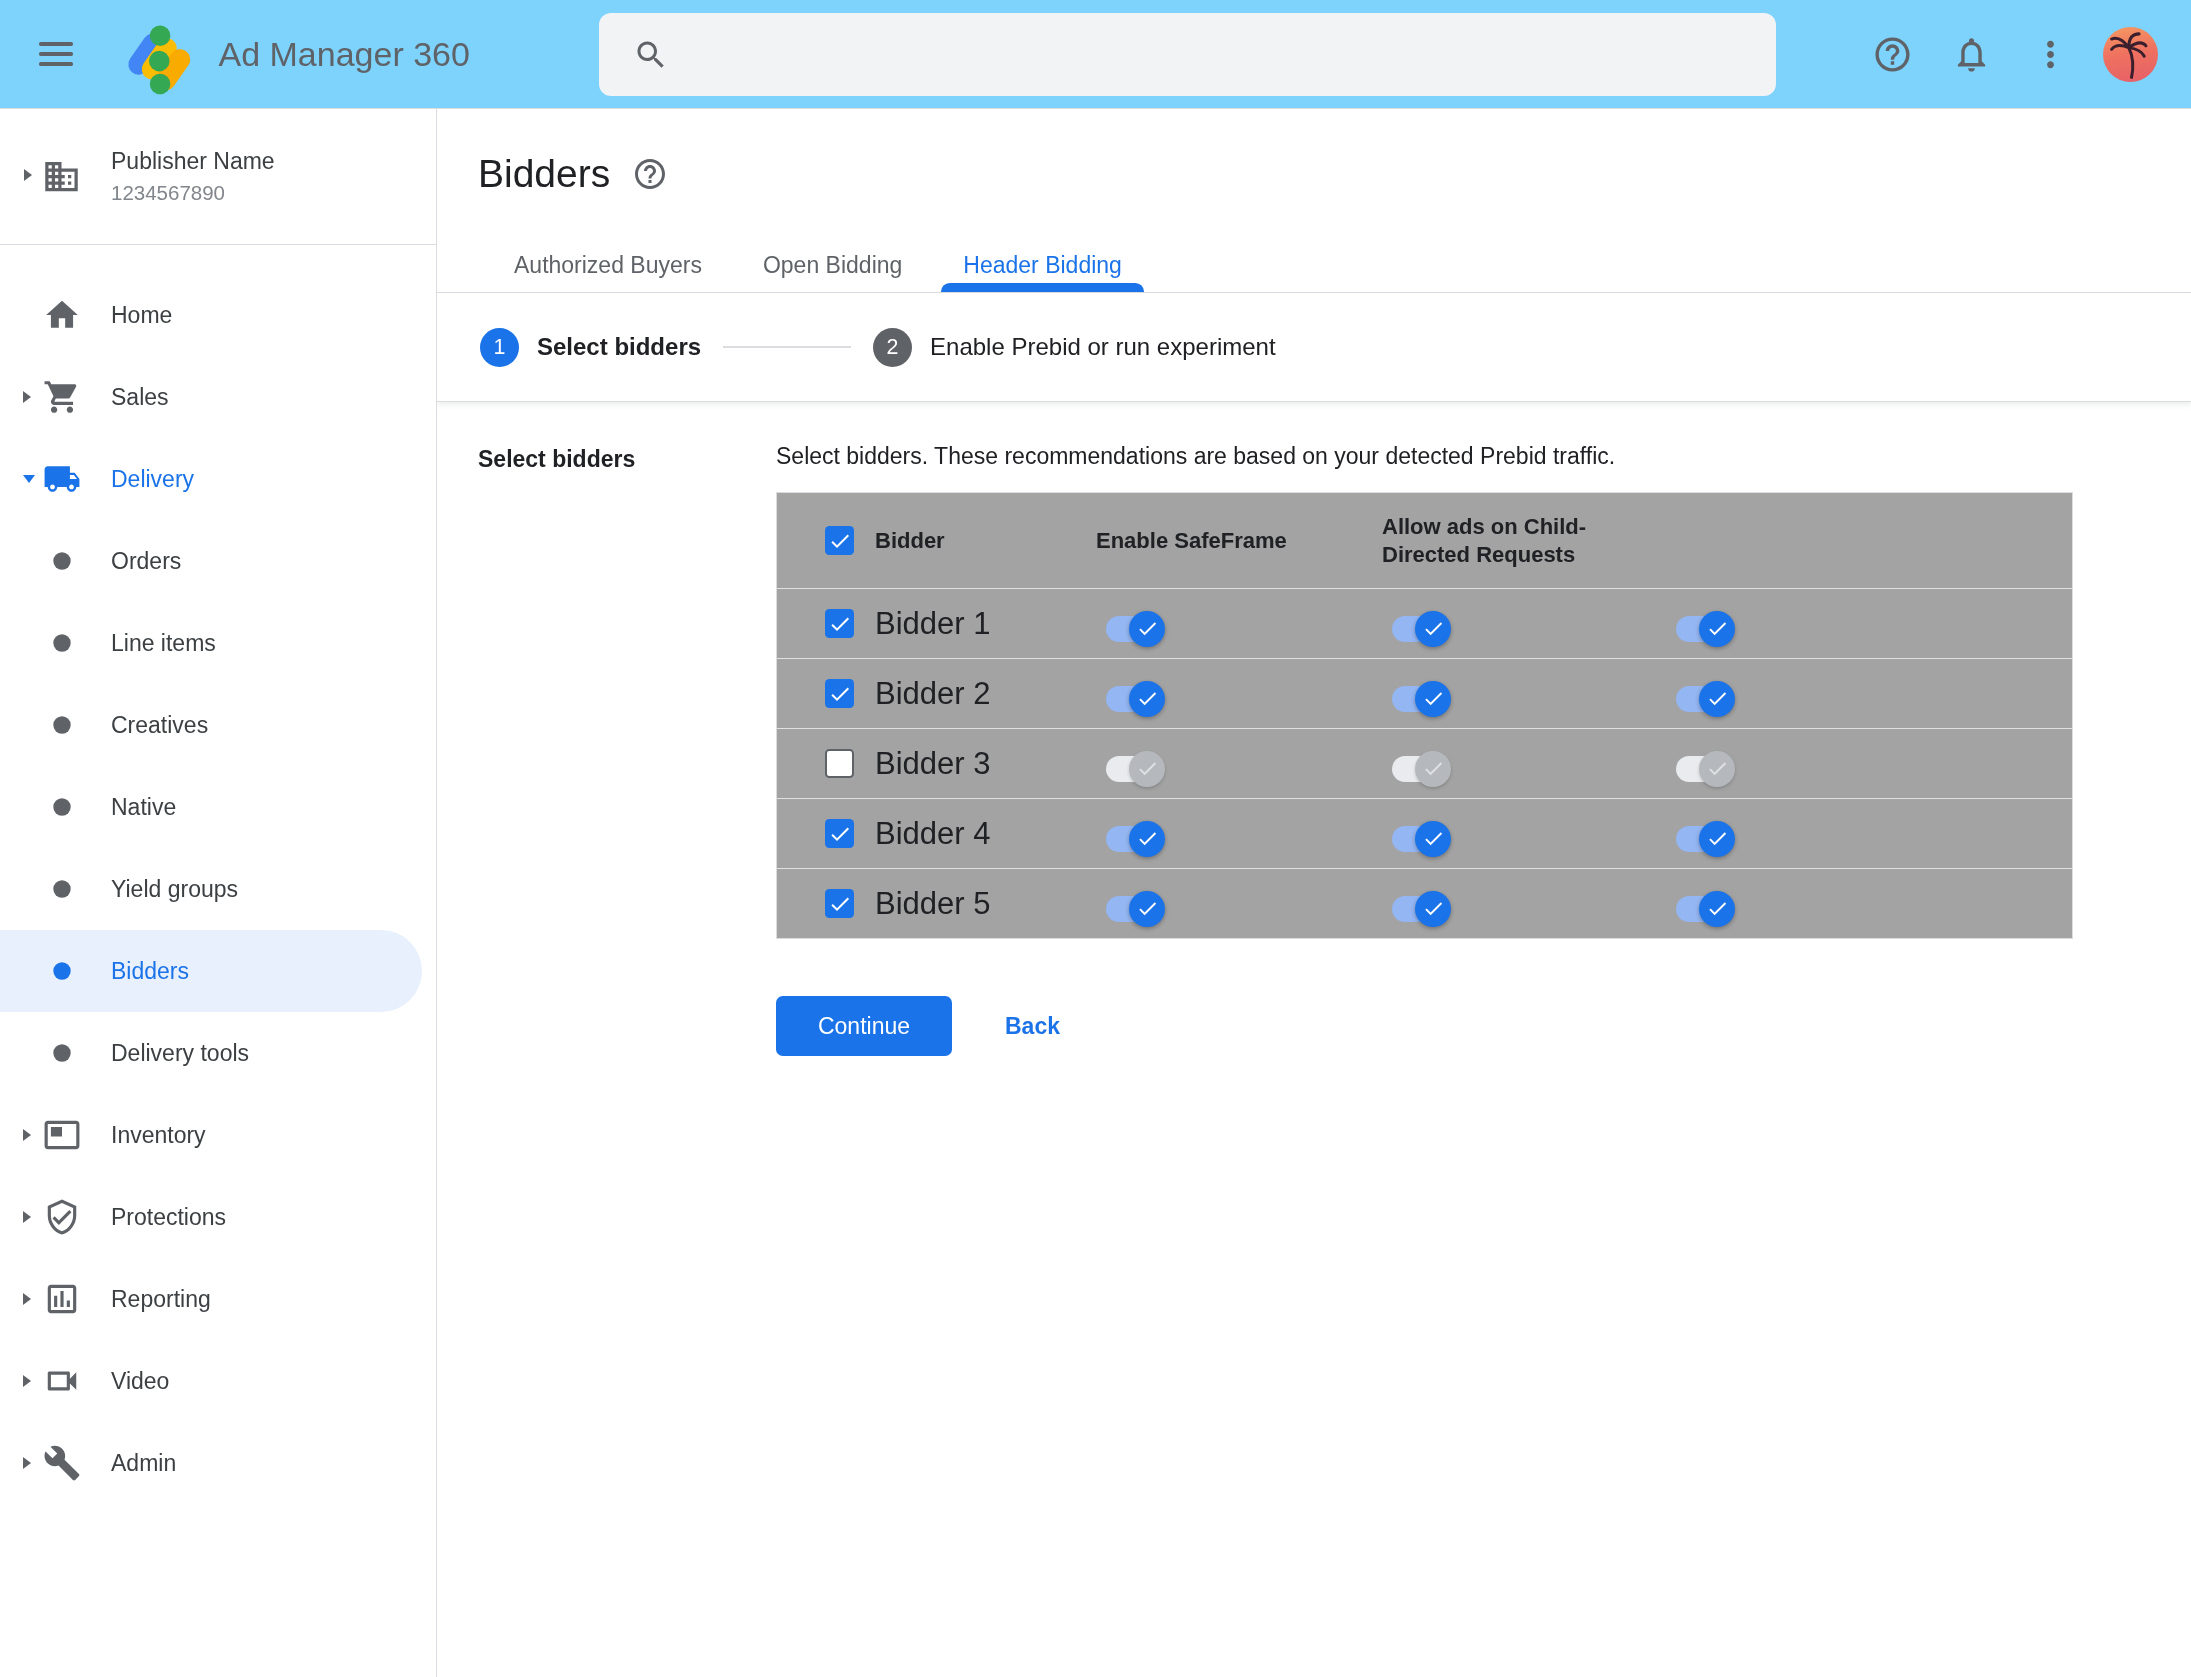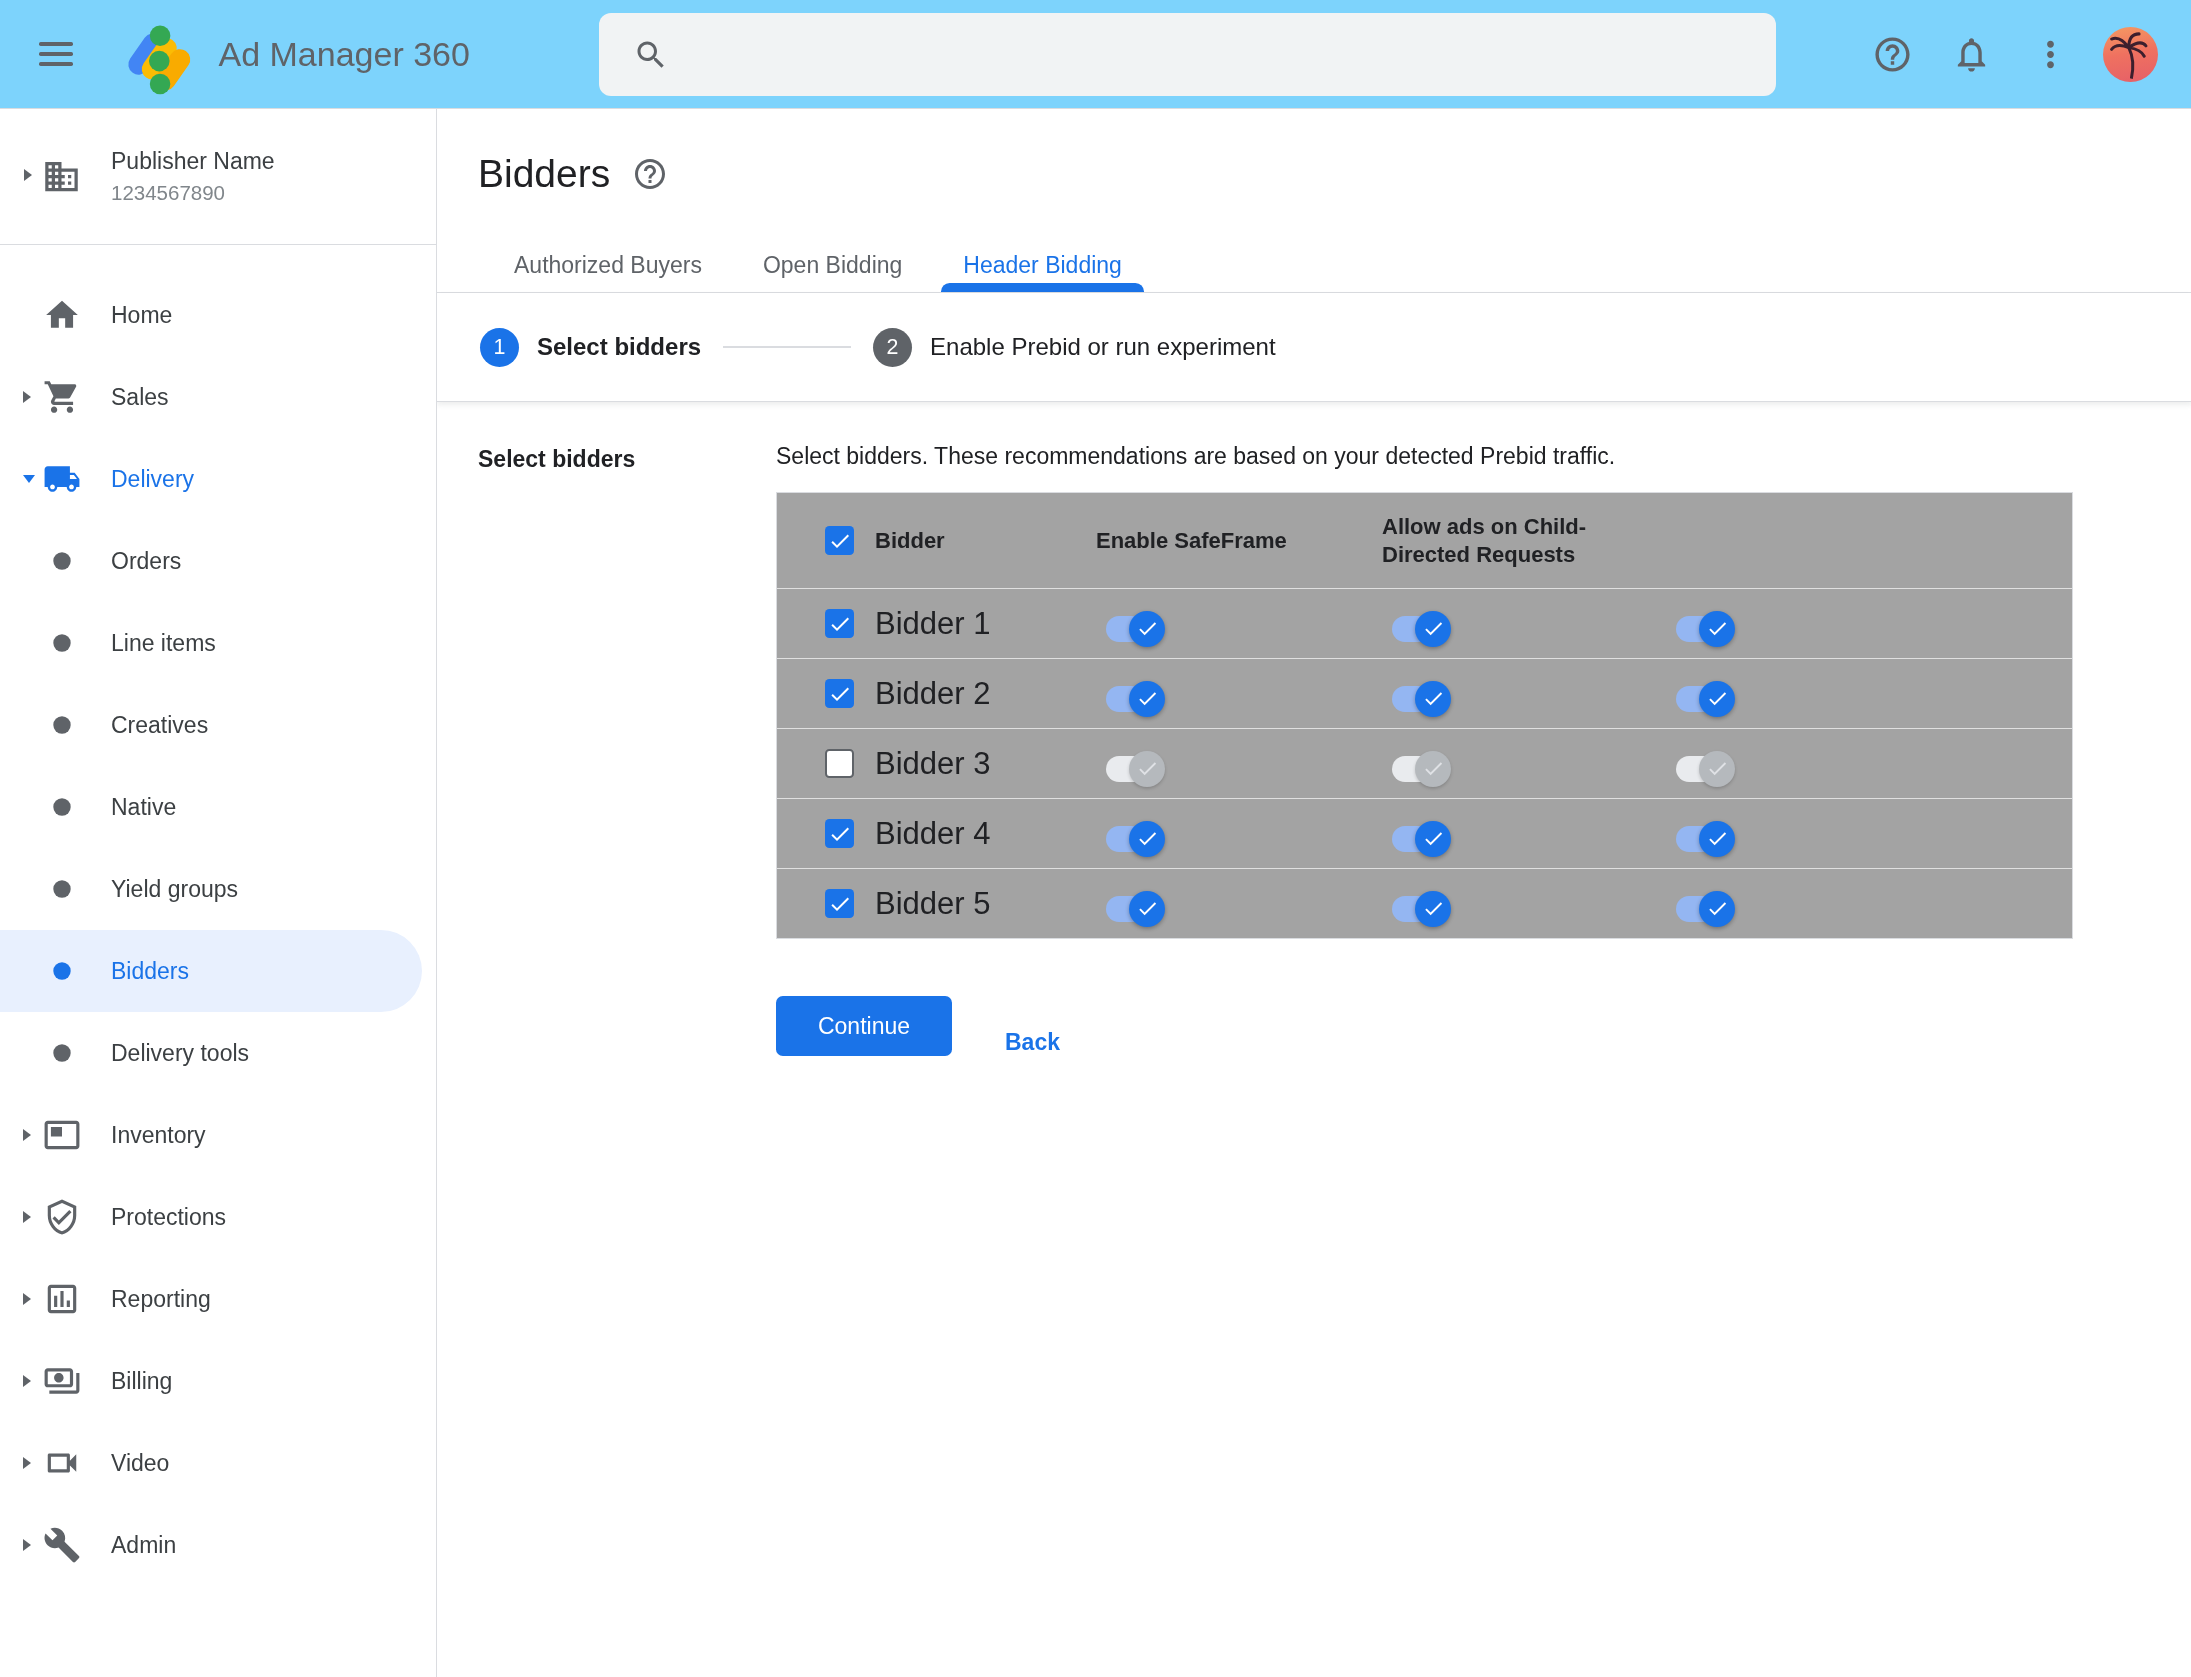--- a/index.html
+++ b/index.html
@@ -79,21 +79,21 @@
   .checkbox svg { width:24px; height:24px; fill:#fff; }
   .toggle { width:82px; height:26px; position:relative; margin-left:10.3px; cursor:pointer; }
   .toggle .track { position:absolute; left:0; top:0; width:58px; height:26px; border-radius:13px; }
   .toggle .thumb { position:absolute; left:23px; top:-5.1px; width:36px; height:36px; border-radius:50%; display:flex; align-items:center; justify-content:center; box-shadow:0 1.7px 4.3px rgba(0,0,0,.3); }
   .toggle .thumb svg { width:23px; height:23px; fill:#fff; }
   .toggle.on .track { background:#94b6f2; }
   .toggle.on .thumb { background:#1a73e8; }
   .toggle.disabled .track { background:#e9ebee; }
   .toggle.disabled .thumb { background:#b5b9bd; box-shadow:0 1.7px 3.4px rgba(0,0,0,.18); }
   .toggle.disabled .thumb svg { fill:#dfe1e5; }
-  .actions { margin-top:57px; display:flex; align-items:flex-end; }
+  .actions { margin-top:57px; display:flex; align-items:center; }
   .btn-continue { width:176px; height:60px; background:#1a73e8; color:#fff; font-size:23px; font-weight:500; font-family:inherit; border:none; border-radius:6.8px; cursor:pointer; }
   .link-back { margin-left:53px; color:#1a73e8; font-size:23px; font-weight:700; text-decoration:none; cursor:pointer; }
 </style>
 </head>
 <body>
 
 <header class="topbar">
   <div class="hamburger">
       <i></i>
       <i></i>
@@ -259,29 +259,20 @@
             <svg viewBox="0 0 24 24">
               <path d="M19 3H5c-1.1 0-2 .9-2 2v14c0 1.1.9 2 2 2h14c1.1 0 2-.9 2-2V5c0-1.1-.9-2-2-2zm0 16H5V5h14v14zM7 10h2v7H7zm4-3h2v10h-2zm4 6h2v4h-2z"></path>
             </svg>
           </span>
           <span class="nav-label">Reporting</span>
         </div>
         <div class="nav-item">
           <span class="arr right"></span>
           <span class="nav-icon">
             <svg viewBox="0 0 24 24">
-              <path d="M19 14V6c0-1.1-.9-2-2-2H3c-1.1 0-2 .9-2 2v8c0 1.1.9 2 2 2h14c1.1 0 2-.9 2-2zm-2 0H3V6h14v8zm-7-7c-1.66 0-3 1.34-3 3s1.34 3 3 3 3-1.34 3-3-1.34-3-3-3zm13 0v11c0 1.1-.9 2-2 2H4v-2h17V7h2z"></path>
-            </svg>
-          </span>
-          <span class="nav-label">Billing</span>
-        </div>
-        <div class="nav-item">
-          <span class="arr right"></span>
-          <span class="nav-icon">
-            <svg viewBox="0 0 24 24">
               <path d="M15 8v8H5V8h10m1-2H4c-.55 0-1 .45-1 1v10c0 .55.45 1 1 1h12c.55 0 1-.45 1-1v-3.5l4 4v-11l-4 4V7c0-.55-.45-1-1-1z"></path>
             </svg>
           </span>
           <span class="nav-label">Video</span>
         </div>
         <div class="nav-item">
           <span class="arr right"></span>
           <span class="nav-icon">
             <svg viewBox="0 0 24 24">
               <path d="M22.7 19l-9.1-9.1c.9-2.3.4-5-1.5-6.9-2-2-5-2.4-7.4-1.3L9 6 6 9 1.6 4.7C.4 7.1.9 10.1 2.9 12.1c1.9 1.9 4.6 2.4 6.9 1.5l9.1 9.1c.4.4 1 .4 1.4 0l2.3-2.3c.5-.4.5-1.1.1-1.4z"></path>

